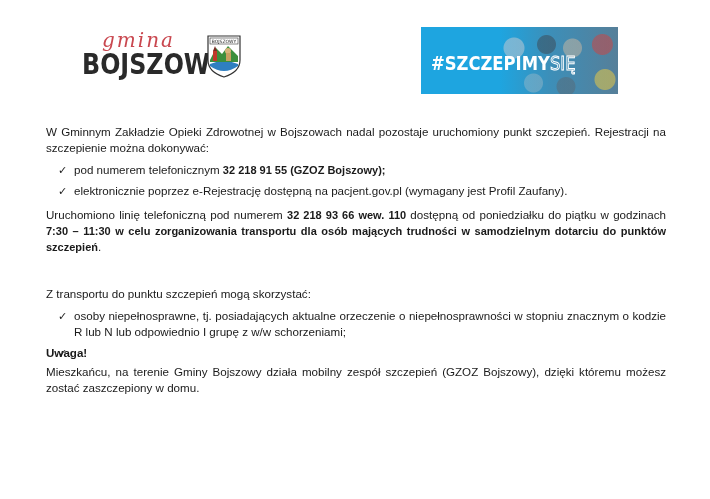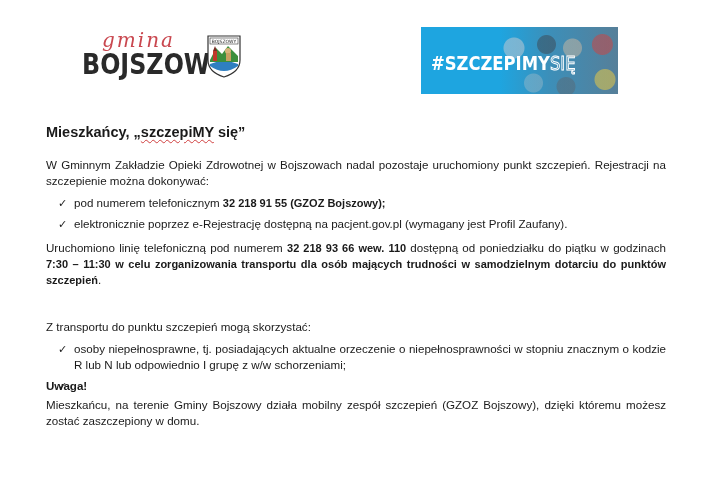--- a/index.html
+++ b/index.html
@@ -79,23 +79,20 @@
 </div>
 
 <div class="banner">
   <div class="banner-people"></div>
   <div class="banner-text">
     <span>#SZCZEPIMY</span><span class="sie">SIĘ</span>
   </div>
 </div>
 
 <div class="content">
-  <div class="title">
-    <span>Mieszkańcy,  „</span><span class="squig">szczepiMY</span><span> się”</span>
-  </div>
 
   <p class="justify">W Gminnym Zakładzie Opieki Zdrowotnej w Bojszowach nadal pozostaje uruchomiony punkt szczepień. Rejestracji na szczepienie można dokonywać:</p>
 
   <ul class="list">
     <li>
       <span class="check">✓</span>
       <span>pod numerem telefonicznym </span><b class="big">32 218 91 55 (GZOZ Bojszowy);</b>
     </li>
     <li>
       <span class="check">✓</span>

